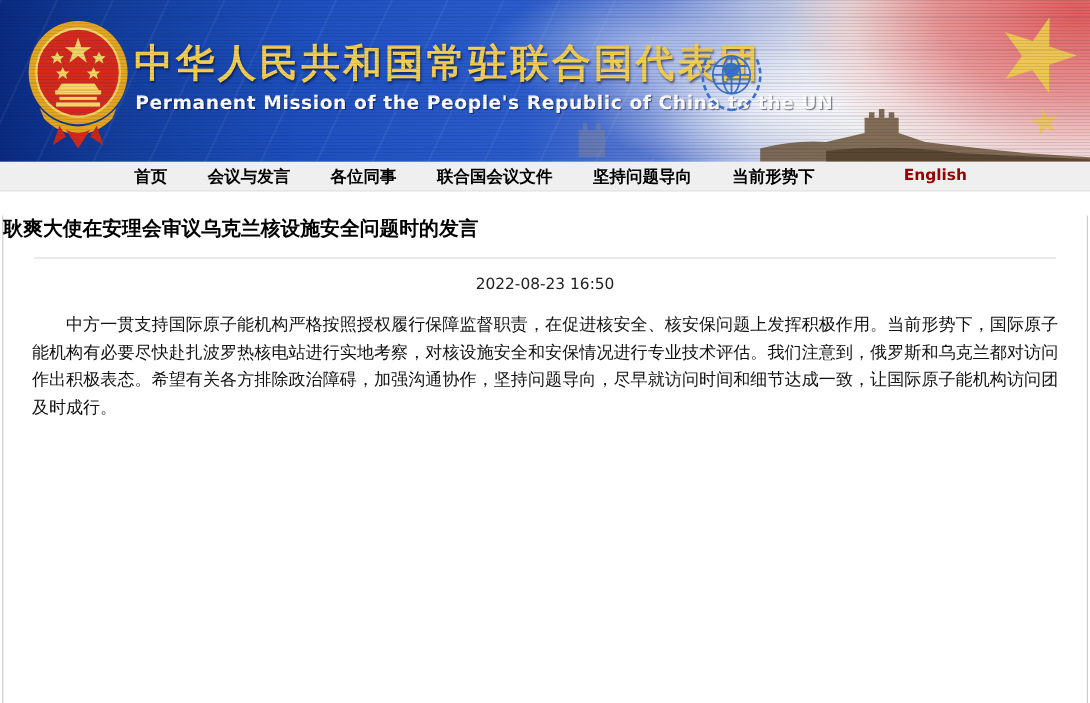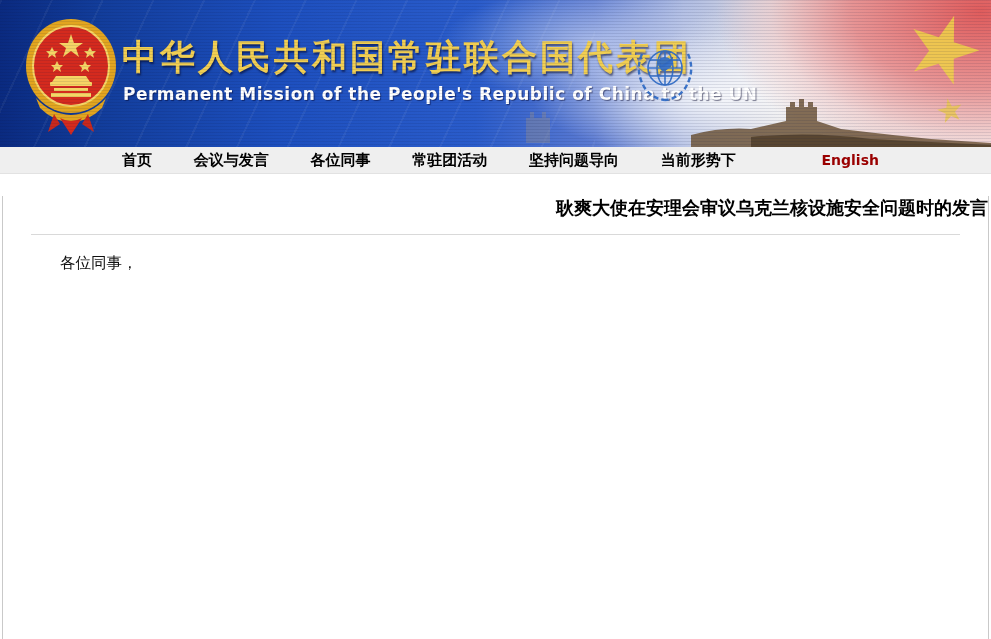--- a/index.html
+++ b/index.html
@@ -43,21 +43,21 @@
   .nav a { text-decoration:none; color:#000; font-size:15px; font-weight:bold; cursor:pointer; }
   .nav a.en { color:#9a0000; font-size:14px;padding-left:44px; }
 
   
   .content { margin:0 2px; border:1px solid #c9c9c9; border-top:none; background:#fff;
     min-height:464px; }
   .crumb { padding:14px 6px 0 6px; font-size:14.5px; color:#111; }
   .crumb a { color:#111; text-decoration:none; cursor:pointer; }
   .crumb .sep { margin:0 4px; color:#333; }
 
-  .art-title { margin-top:22px; text-align:right; font-size:18px; font-weight:bold; color:#000; }
+  .art-title { margin-top:22px; text-align:left; font-size:18px; font-weight:bold; color:#000; }
   .divider { border:none; border-top:1px solid #d9d9d9; margin:14px 28px 0 28px; }
   .art-date { margin-top:16px; text-align:center; font-size:14px; color:#222; }
 
   .art-body { margin-top:16px; padding:0 26px 18px 26px; }
   .art-body p { text-indent:2em; font-size:15.5px; line-height:25px; color:#111;
     margin-bottom:13px; text-align:justify; }
 </style>
 </head>
 <body>
 
@@ -118,28 +118,29 @@
     <polygon points="50,0 61,35 98,35 68,57 79,91 50,70 21,91 32,57 2,35 39,35" fill="#e8c84a" transform="rotate(-12 50 50)"></polygon>
   </svg>
 
   <div class="scan"></div>
 </div>
 
 <div class="nav">
   <a>首页</a>
   <a>会议与发言</a>
   <a>各位同事</a>
-  <a>常驻团活动</a>
+  <a>联合国会议文件</a>
   <a>坚持问题导向</a>
   <a>当前形势下</a>
   <a class="en">English</a>
 </div>
 
 <div class="content">
 
   <h1 class="art-title">耿爽大使在安理会审议乌克兰核设施安全问题时的发言</h1>
   <hr class="divider">
+  <div class="art-date">2022-08-23 16:50</div>
 
   <div class="art-body">
-    <p>各位同事，</p>
+    <p>中方一贯支持国际原子能机构严格按照授权履行保障监督职责，在促进核安全、核安保问题上发挥积极作用。当前形势下，国际原子能机构有必要尽快赴扎波罗热核电站进行实地考察，对核设施安全和安保情况进行专业技术评估。我们注意到，俄罗斯和乌克兰都对访问作出积极表态。希望有关各方排除政治障碍，加强沟通协作，坚持问题导向，尽早就访问时间和细节达成一致，让国际原子能机构访问团及时成行。</p>
 
   </div>
 </div>
 
 </body></html>

